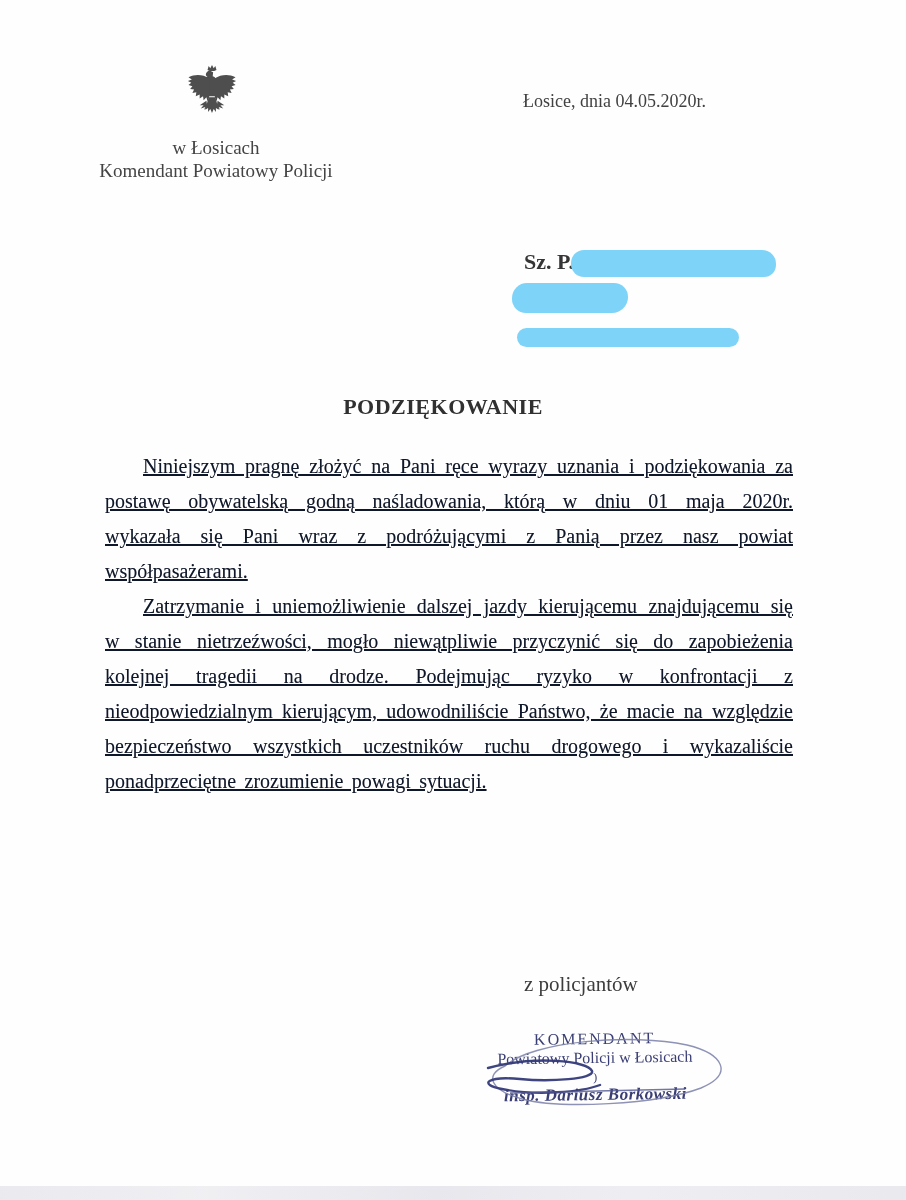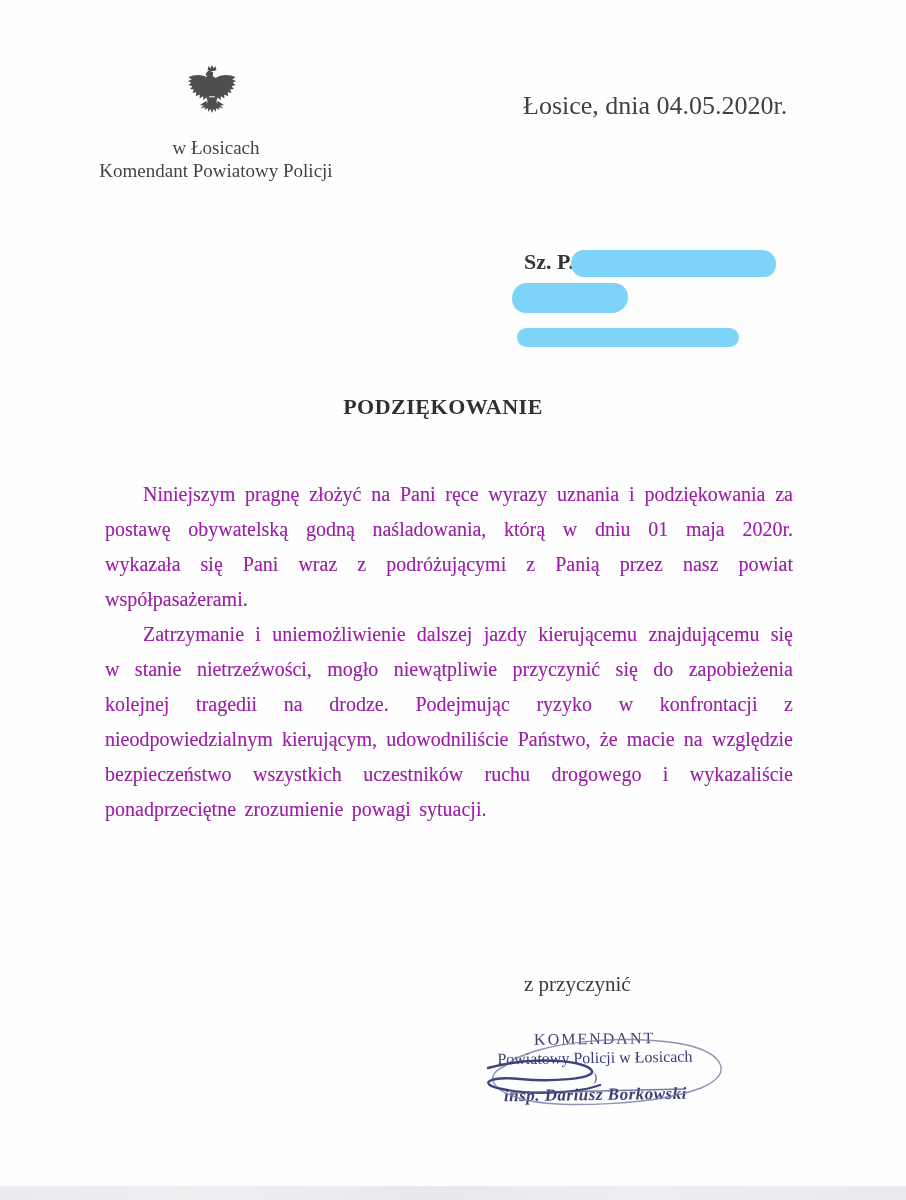--- a/index.html
+++ b/index.html
@@ -32,21 +32,21 @@
     width: 264px;
     text-align: center;
     font-size: 19px;
     line-height: 23px;
     color: #444444;
   }
   .date-line {
     position: absolute;
     left: 523px;
     top: 91px;
-    font-size: 26px;
+    font-size: 18px;
     color: #414141;
   }
   
   .salutation {
     position: absolute;
     left: 524px;
     top: 249px;
     font-size: 22px;
     font-weight: bold;
     color: #353535;
@@ -67,28 +67,29 @@
     text-align: center;
     font-size: 22px;
     font-weight: bold;
     letter-spacing: 0.5px;
     color: #303030;
   }
   
   .body-text {
     position: absolute;
     left: 105px;
-    top: 477px;
+    top: 449px;
     width: 688px;
     font-size: 20px;
     line-height: 35px;
     text-align: justify;
     word-spacing: 3.5px;
-    color: #a21caf;
+    color: #0f172a;
     text-shadow: 0 0 0.5px rgba(70,70,70,0.4);
+    text-decoration: underline;
   }
   .body-text p {
     margin: 0;
     text-indent: 38px;
   }
   
   .closing {
     position: absolute;
     left: 524px;
     top: 972px;
@@ -159,21 +160,21 @@
   <div class="bar bar2"></div>
   <div class="bar bar3"></div>
 
   <div class="title">PODZIĘKOWANIE</div>
 
   <div class="body-text">
     <p>Niniejszym pragnę złożyć na Pani ręce wyrazy uznania i podziękowania za postawę obywatelską godną naśladowania, którą w dniu 01 maja 2020r. wykazała się Pani wraz z podróżującymi z Panią przez nasz powiat współpasażerami.</p>
     <p>Zatrzymanie i uniemożliwienie dalszej jazdy kierującemu znajdującemu się w stanie nietrzeźwości, mogło niewątpliwie przyczynić się do zapobieżenia kolejnej tragedii na drodze. Podejmując ryzyko w konfrontacji z nieodpowiedzialnym kierującym, udowodniliście Państwo, że macie na względzie bezpieczeństwo wszystkich uczestników ruchu drogowego i wykazaliście ponadprzeciętne zrozumienie powagi sytuacji.</p>
   </div>
 
-  <div class="closing">z przyczynić</div>
+  <div class="closing">z policjantów</div>
 
   <div class="stamp">
     <div class="stamp-line1">KOMENDANT</div>
     <div class="stamp-line2">Powiatowy Policji w Łosicach</div>
     <div class="stamp-line3">)</div>
     <div class="stamp-line4">insp. Dariusz Borkowski</div>
   </div>
 
   <svg class="signature-ink" viewBox="0 0 330 88" xmlns="http://www.w3.org/2000/svg">
     <path d="M 55 40 C 82 15, 182 7, 237 19 C 274 28, 284 48, 251 62 C 206 79, 110 83, 72 73 C 40 64, 34 49, 55 40 Z" fill="none" stroke="#7a7fa8" stroke-width="1.4" opacity="0.85"></path>

